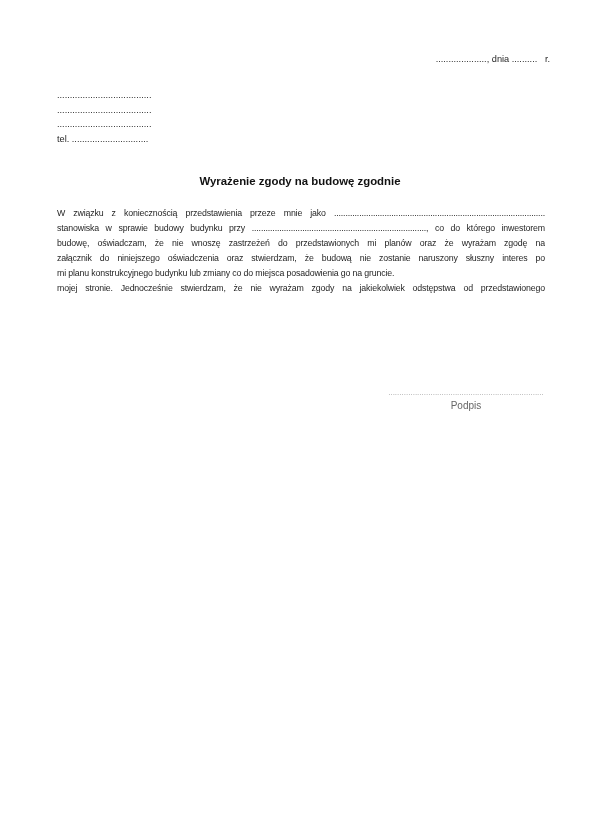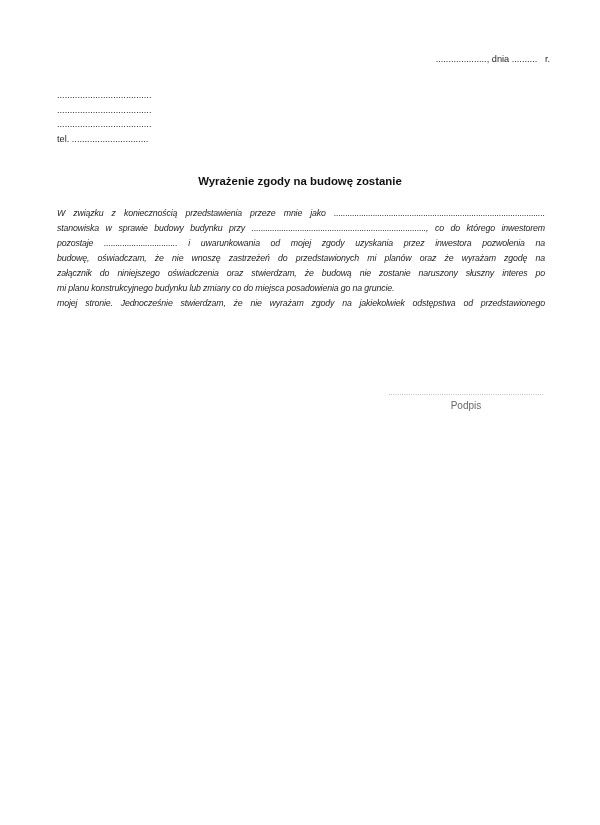--- a/index.html
+++ b/index.html
@@ -45,21 +45,20 @@
     font-size: 8.8px;
     line-height: 15px;
     letter-spacing: -0.15px;
   }
   .body-line {
     text-align: justify;
     text-align-last: justify;
     height: 15px;
     overflow: hidden;
     white-space: nowrap;
-    font-style: italic;
   }
   .body-line { white-space: normal; }
   .body-line.last { text-align-last: left; }
   .signature {
     position: absolute;
     top: 389px;
     left: 388px;
     width: 156px;
     text-align: center;
   }
@@ -91,26 +90,25 @@
 
   <div class="date-line">...................., dnia ..........   r.</div>
 
   <div class="sender">
     <div>.....................................</div>
     <div>.....................................</div>
     <div>.....................................</div>
     <div>tel. ..............................</div>
   </div>
 
-  <div class="doc-title">Wyrażenie zgody na budowę zostanie</div>
+  <div class="doc-title">Wyrażenie zgody na budowę zgodnie</div>
 
   <div class="body-text">
     <div class="body-line">W związku z koniecznością przedstawienia przeze mnie jako ............................................................................................</div>
     <div class="body-line">stanowiska w sprawie budowy budynku przy ............................................................................, co do którego inwestorem</div>
-    <div class="body-line">pozostaje ................................ i uwarunkowania od mojej zgody uzyskania przez inwestora pozwolenia na</div>
     <div class="body-line">budowę, oświadczam, że nie wnoszę zastrzeżeń do przedstawionych mi planów oraz że wyrażam zgodę na</div>
     <div class="body-line">załącznik do niniejszego oświadczenia oraz stwierdzam, że budową nie zostanie naruszony słuszny interes po</div>
     <div class="body-line last">mi planu konstrukcyjnego budynku lub zmiany co do miejsca posadowienia go na gruncie.</div>
     <div class="body-line">mojej stronie. Jednocześnie stwierdzam, że nie wyrażam zgody na jakiekolwiek odstępstwa od przedstawionego</div>
   </div>
 
   <div class="signature">
     <div class="sig-dots">......................................................................</div>
     <div class="sig-label">Podpis</div>
   </div>

